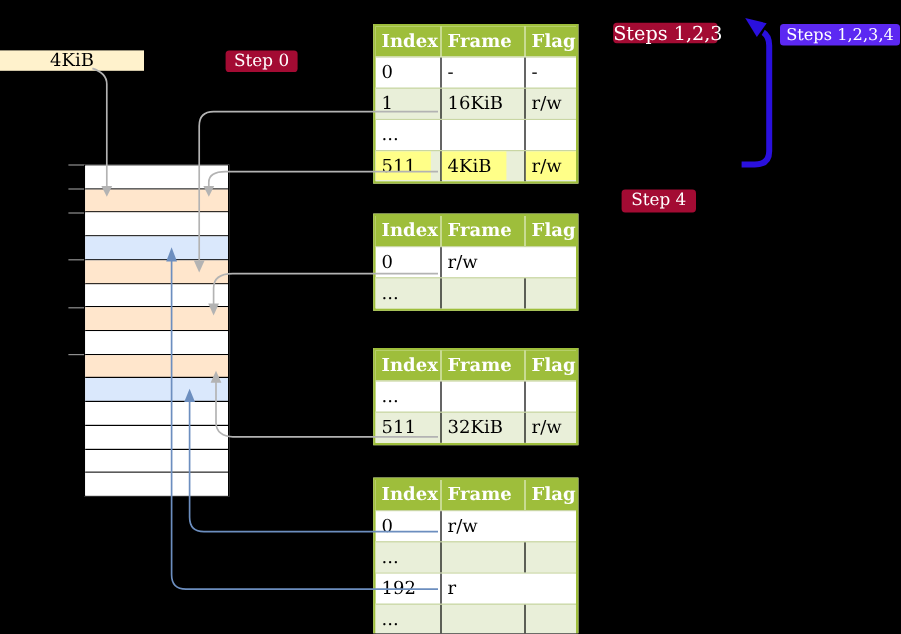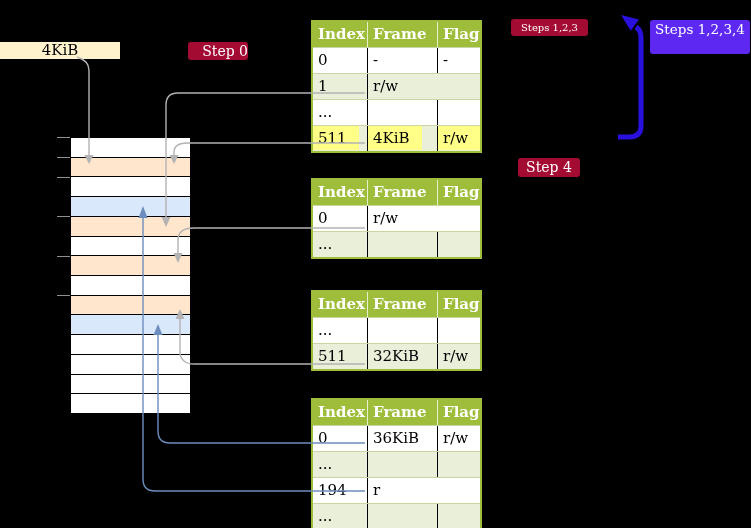--- a/index.html
+++ b/index.html
@@ -11,23 +11,23 @@
   
   .frame-label{
     position:absolute;left:0;top:42px;width:120px;height:17px;line-height:17px;
     background:var(--frame-label-bg);text-align:center;font-size:15px;
   }
   
   .badge{
     position:absolute;color:#fff;text-align:center;border-radius:3px;
     font-size:14px;white-space:nowrap;
   }
-  #badge-step0   {left:188px;top:42px; width:60px; height:18px;line-height:18px;background:var(--badge-red);text-align:right;}
-  #badge-steps123{left:511px;top:19px; width:77px; height:17px;line-height:17px;font-size:10px;background:var(--badge-red);}
-  #badge-steps1234{left:650px;top:20px;width:100px;height:34px;line-height:18px;font-size:13.5px;background:var(--badge-blue);}
+  #badge-step0   {left:188px;top:42px; width:60px; height:18px;line-height:18px;background:var(--badge-red);}
+  #badge-steps123{left:511px;top:19px; width:87px; height:17px;line-height:17px;font-size:16px;background:var(--badge-red);}
+  #badge-steps1234{left:650px;top:20px;width:100px;height:18px;line-height:18px;font-size:13.5px;background:var(--badge-blue);}
   #badge-step4   {left:518px;top:158px;width:62px; height:19px;line-height:19px;background:var(--badge-red);}
   
   .strip{
     position:absolute;left:70px;top:137px;width:121px;height:277px;
     border:1px solid #000;display:flex;flex-direction:column;background:#fff;
   }
   .mrow{flex:1;border-bottom:1px solid #000;}
   .mrow:last-child{border-bottom:none;}
   .mrow.empty{background:#ffffff;}
   .mrow.page-table{background:var(--row-orange);}
@@ -91,20 +91,21 @@
         <div class="hc">Frame</div>
         <div class="hc">Flags</div>
       </div>
       <div class="brow">
         <div class="bc">0</div>
         <div class="bc">-</div>
         <div class="bc">-</div>
       </div>
       <div class="brow even">
         <div class="bc">1</div>
+        <div class="bc">16KiB</div>
         <div class="bc">r/w</div>
       </div>
       <div class="brow">
         <div class="bc">...</div>
         <div class="bc"></div>
         <div class="bc"></div>
       </div>
       <div class="brow even">
         <div class="bc"><span class="hlbg">511</span></div>
         <div class="bc"><span class="hlbg">4KiB</span></div>
@@ -145,30 +146,29 @@
       </div>
     </div>
   <div class="ptable" style="top:398px">
       <div class="hrow">
         <div class="hc">Index</div>
         <div class="hc">Frame</div>
         <div class="hc">Flags</div>
       </div>
       <div class="brow">
         <div class="bc">0</div>
-        <div class="bc">36KiB</div>
-        <div class="bc">r/w</div>
-      </div>
-      <div class="brow even">
-        <div class="bc">...</div>
-        <div class="bc"></div>
-        <div class="bc"></div>
-      </div>
-      <div class="brow">
-        <div class="bc">194</div>
+        <div class="bc">r/w</div>
+      </div>
+      <div class="brow even">
+        <div class="bc">...</div>
+        <div class="bc"></div>
+        <div class="bc"></div>
+      </div>
+      <div class="brow">
+        <div class="bc">192</div>
         <div class="bc">r</div>
       </div>
       <div class="brow even">
         <div class="bc">...</div>
         <div class="bc"></div>
         <div class="bc"></div>
       </div>
     </div>
 
   <svg id="connectors" viewBox="0 0 751 528">

